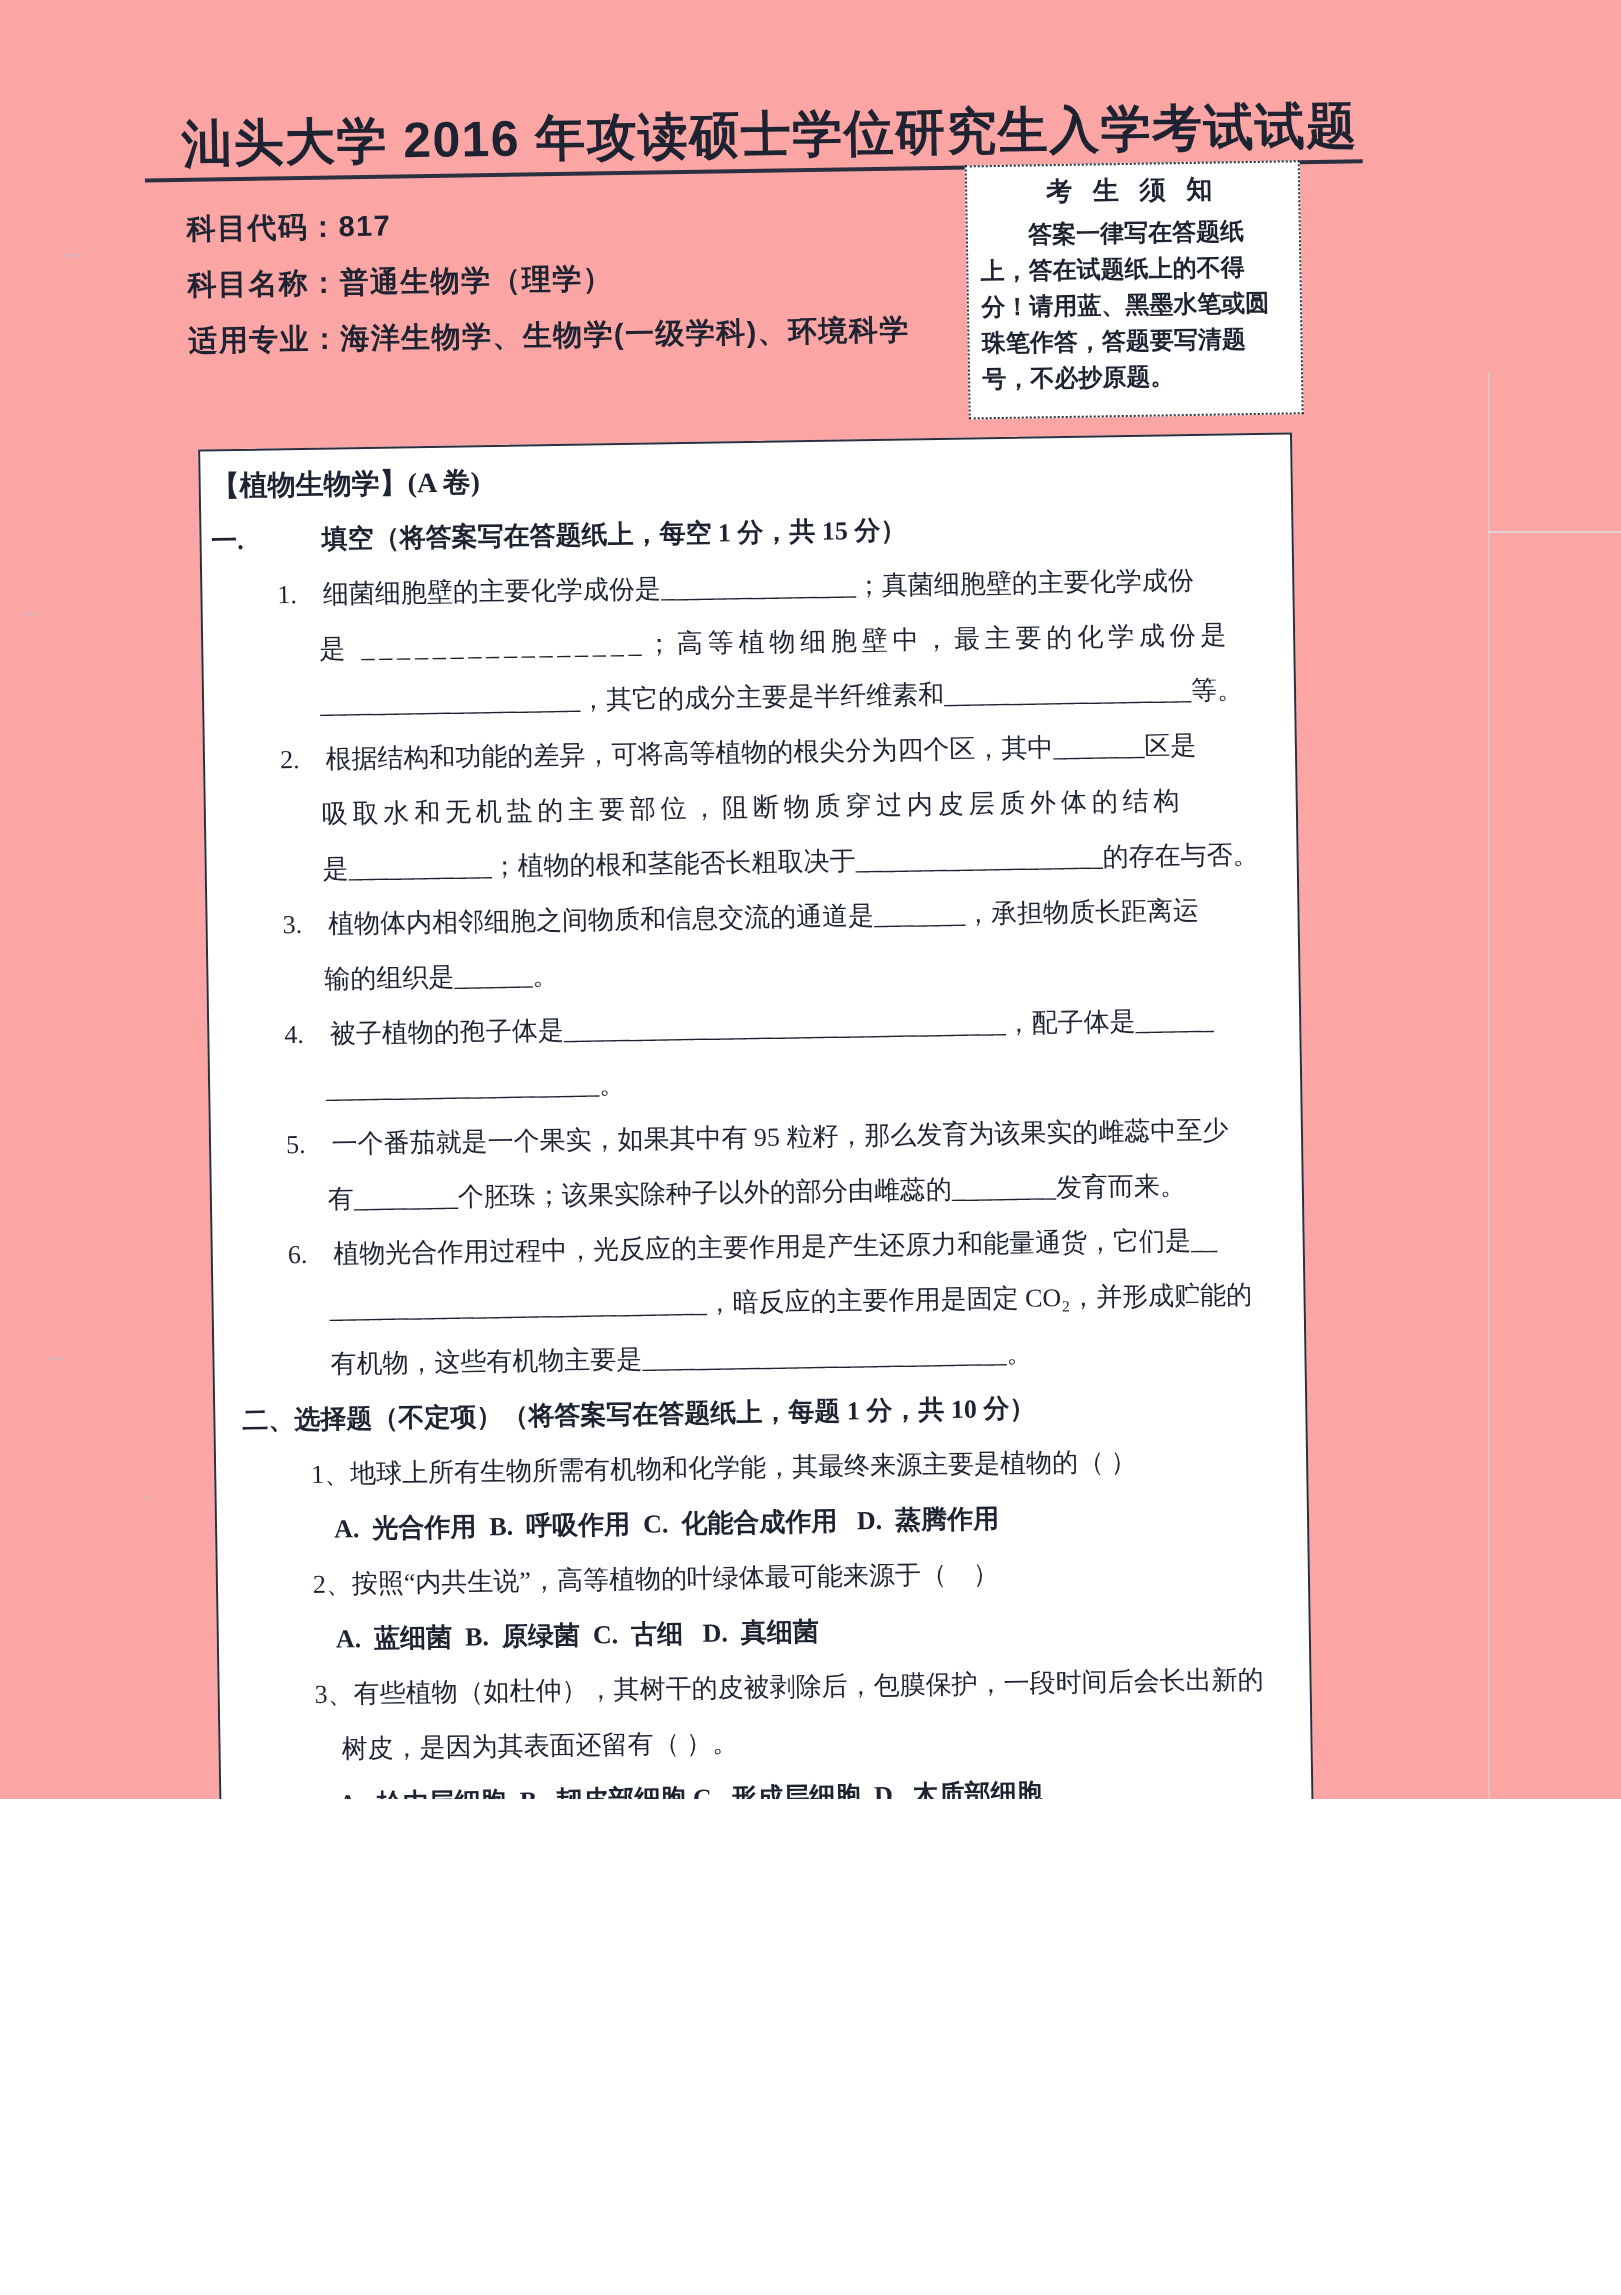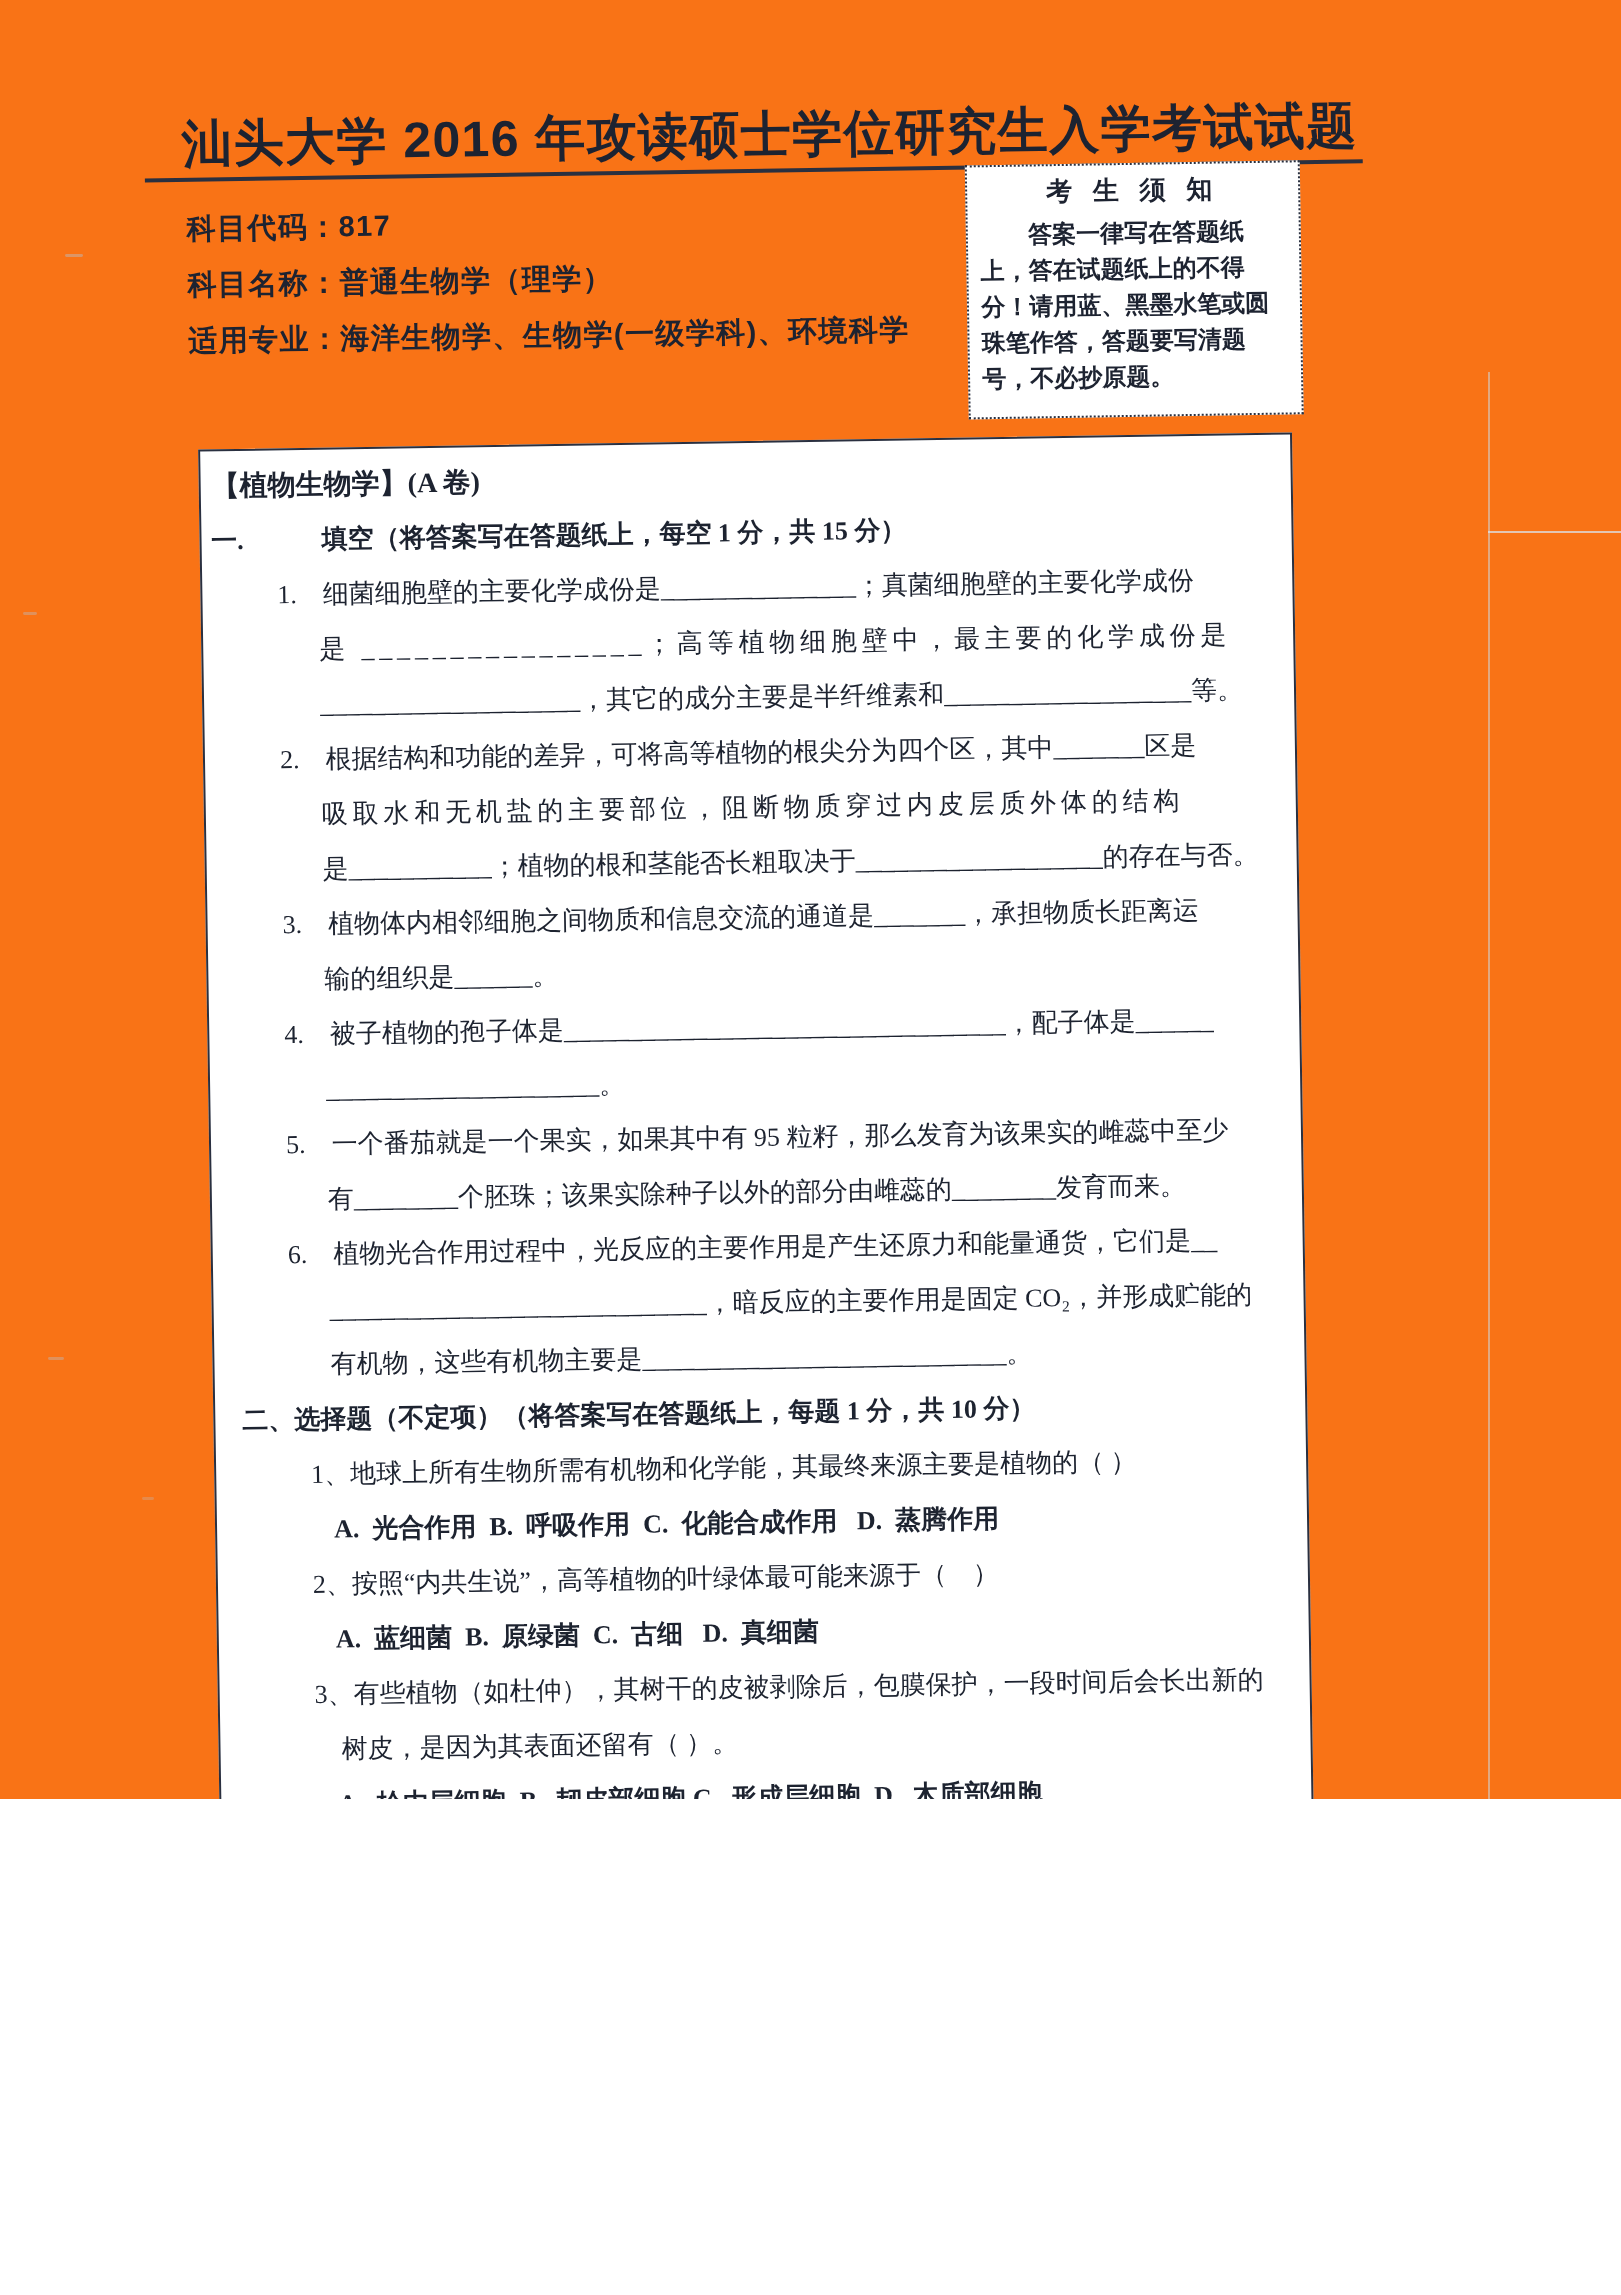--- a/index.html
+++ b/index.html
@@ -1,16 +1,16 @@
 <!DOCTYPE html>
 <html style="font-size:11px"><head>
 <meta charset="utf-8">
 <style>
   html,body{margin:0;padding:0;background:#ffffff;}
-  .sheet{position:relative;width:1622px;height:1799px;background:#f97316;overflow:hidden;
+  .sheet{position:relative;width:1622px;height:1799px;background:#fca5a5;overflow:hidden;
          font-family:"Liberation Sans",sans-serif;color:#202633;}
   .tilt{position:absolute;inset:0;transform:rotate(-0.9deg);transform-origin:50% 42%;}
 
   .exam-title{position:absolute;left:192px;top:101px;font-size:50px;font-weight:700;
               letter-spacing:1.4px;white-space:pre;color:#1d2331;}
   .title-rule{position:absolute;left:154px;top:168px;width:1218px;height:4.1px;background:#2a3040;}
 
   .meta-line{position:absolute;left:195px;font-size:29px;font-weight:700;letter-spacing:1.4px;
              white-space:pre;color:#1d2331;}
   .m1{top:200px;} .m2{top:256px;} .m3{top:312px;}

